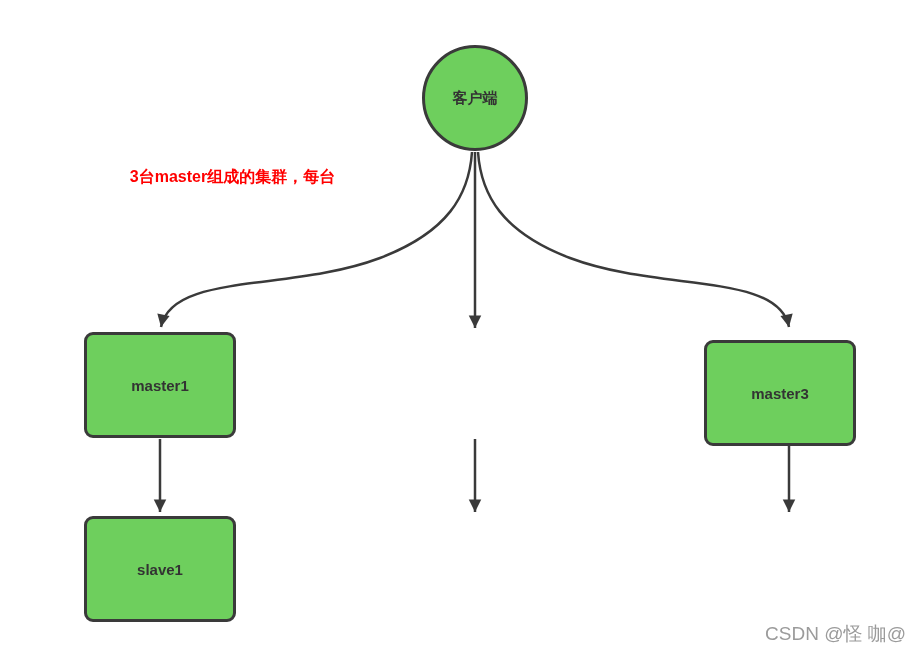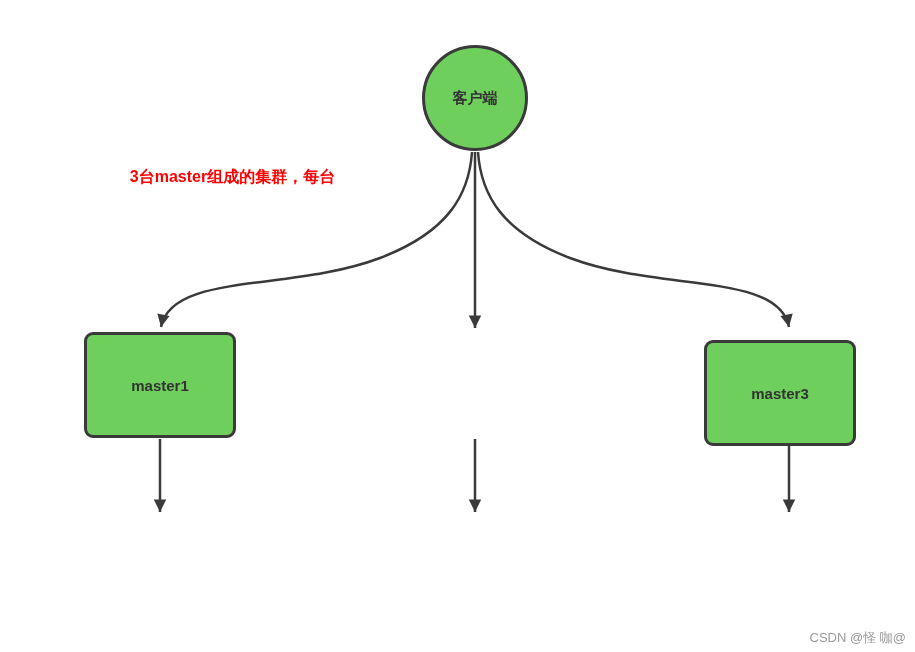--- a/index.html
+++ b/index.html
@@ -51,21 +51,21 @@
     text-align: center;
     color: #FF0000;
     font-weight: bold;
     font-size: 16px;
     line-height: 21px;
   }
   .watermark {
     position: absolute;
     right: 9px; bottom: 5px;
     color: #9B9B9B;
-    font-size: 13px;
+    font-size: 19px;
   }
   .edge-line {
     fill: none;
     stroke: #3A3A3A;
     stroke-width: 2.5;
   }
 </style>
 </head>
 <body>
 
@@ -95,16 +95,19 @@
     <div>3台master组成的集群，每台</div>
   </div>
 
   <div class="node rect-node m1">
     <span>master1</span>
   </div>
   <div class="node rect-node m3">
     <span>master3</span>
   </div>
 
+  <div class="node rect-node s1">
+    <span>slave1</span>
+  </div>
 
   <div class="watermark">CSDN @怪 咖@</div>
 
 </div>
 
 </body></html>

